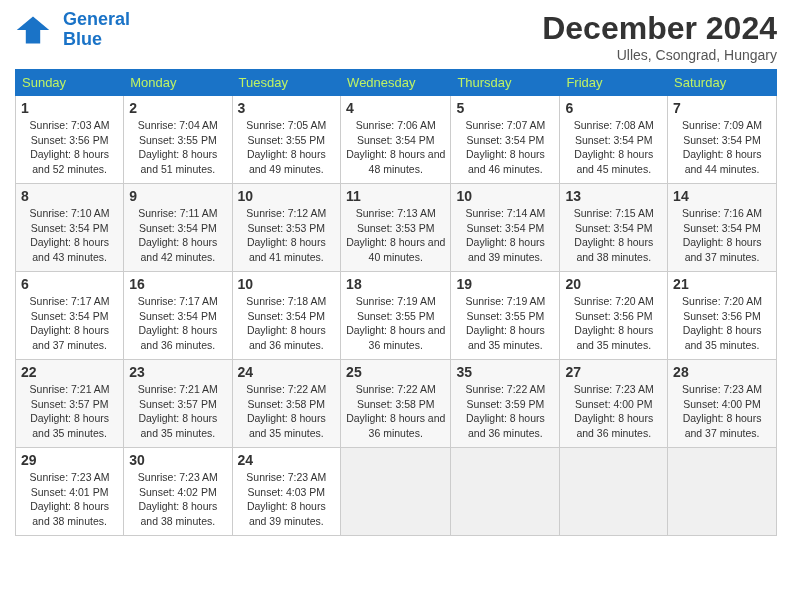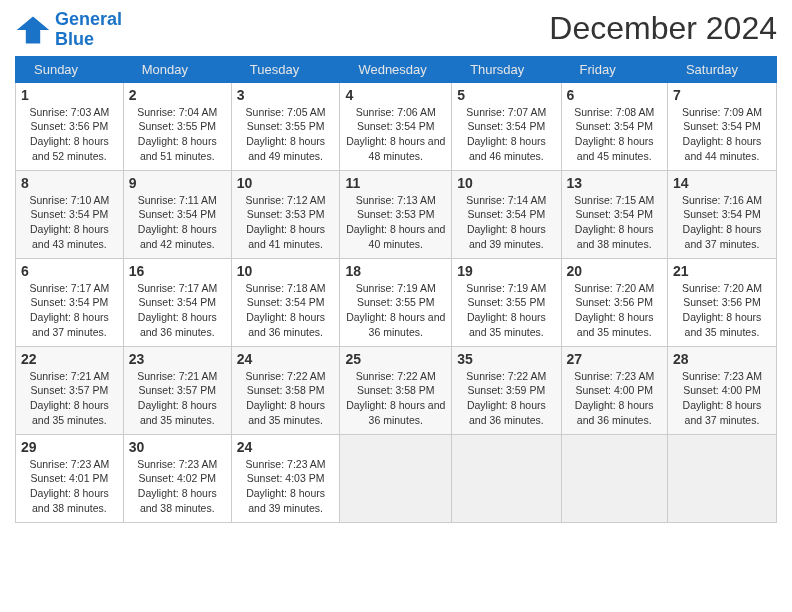--- a/index.html
+++ b/index.html
@@ -23,50 +23,51 @@
     .logo {
       display: flex;
       align-items: center;
       gap: 4px;
     }
     .logo-text {
       font-size: 18px;
       font-weight: bold;
       color: #333;
       line-height: 1.1;
+      margin-left: 8px;
     }
     .logo-text span {
       color: #1a73c7;
     }
     .logo-icon {
       width: 36px;
       height: 36px;
     }
     .title-block {
       text-align: right;
     }
     .month-title {
       font-size: 32px;
-      font-weight: normal;
+      font-weight: bold;
       color: #333;
     }
     .location {
       font-size: 14px;
       color: #555;
     }
     .calendar-table {
       width: 100%;
       border-collapse: collapse;
       font-size: 11px;
     }
     .calendar-table th {
       background: #1a73c7;
-      color: #e5e5e5;
+      color: #bef264;
       text-align: left;
-      padding: 5px 18px;
+      padding: 5px 6px;
       font-size: 13px;
       font-weight: normal;
       border: 1px solid #1a73c7;
     }
     .calendar-table td {
       border: 1px solid #ccc;
       vertical-align: top;
       padding: 4px 5px;
       height: 88px;
       width: 113px;
@@ -100,20 +101,21 @@
       <svg class="logo-icon" viewBox="0 0 40 40">
         <polygon points="20,5 38,20 28,20 28,35 12,35 12,20 2,20" fill="#1a73c7"></polygon>
       </svg>
       <div class="logo-text">
         <div><span>General</span></div>
         <div><span style="color:#1a73c7">Blue</span></div>
       </div>
     </div>
     <div class="title-block">
       <div class="month-title">December 2024</div>
+      <div class="location">Ulles, Csongrad, Hungary</div>
     </div>
   </div>
 
   <table class="calendar-table">
     <thead>
       <tr>
         <th>Sunday</th>
         <th>Monday</th>
         <th>Tuesday</th>
         <th>Wednesday</th>

